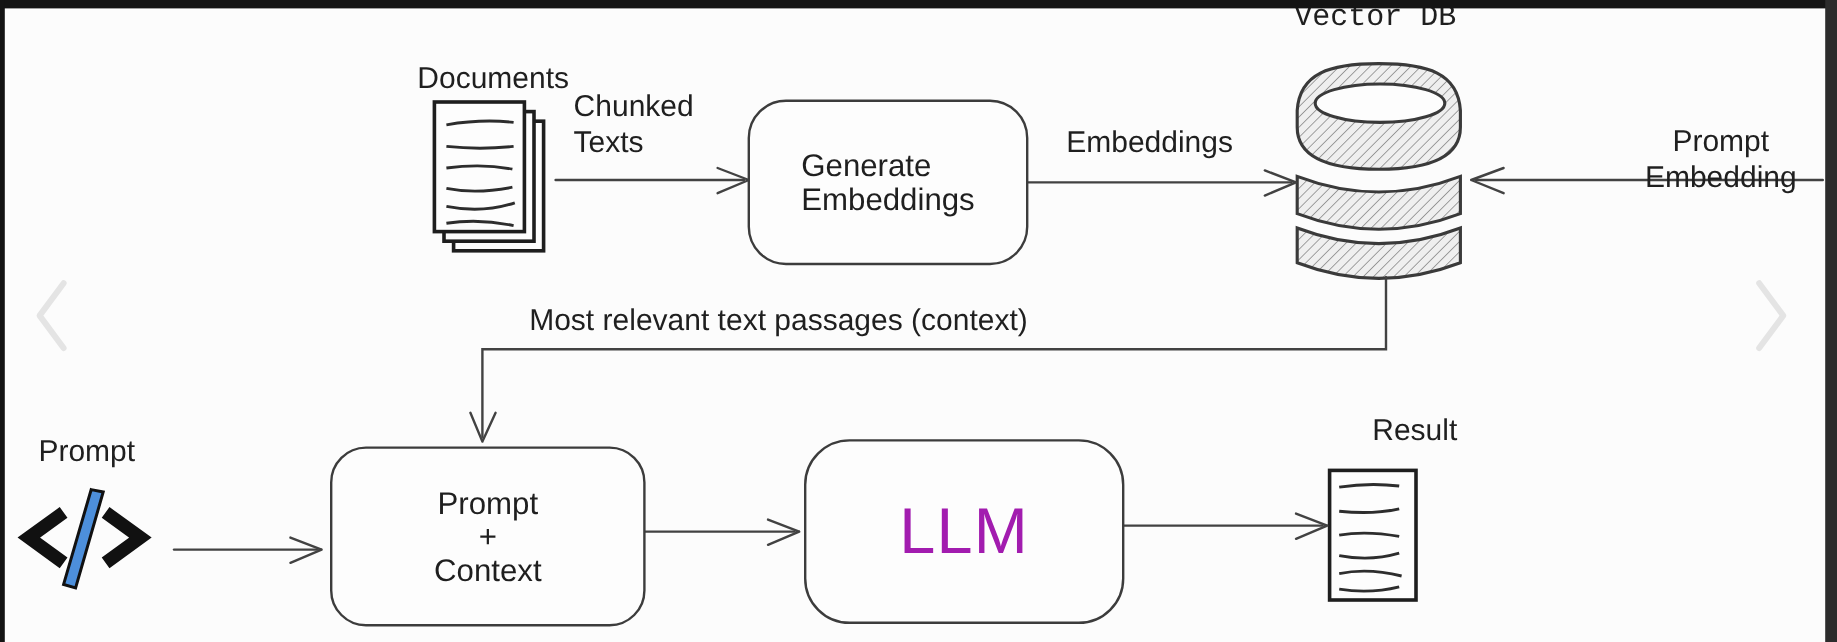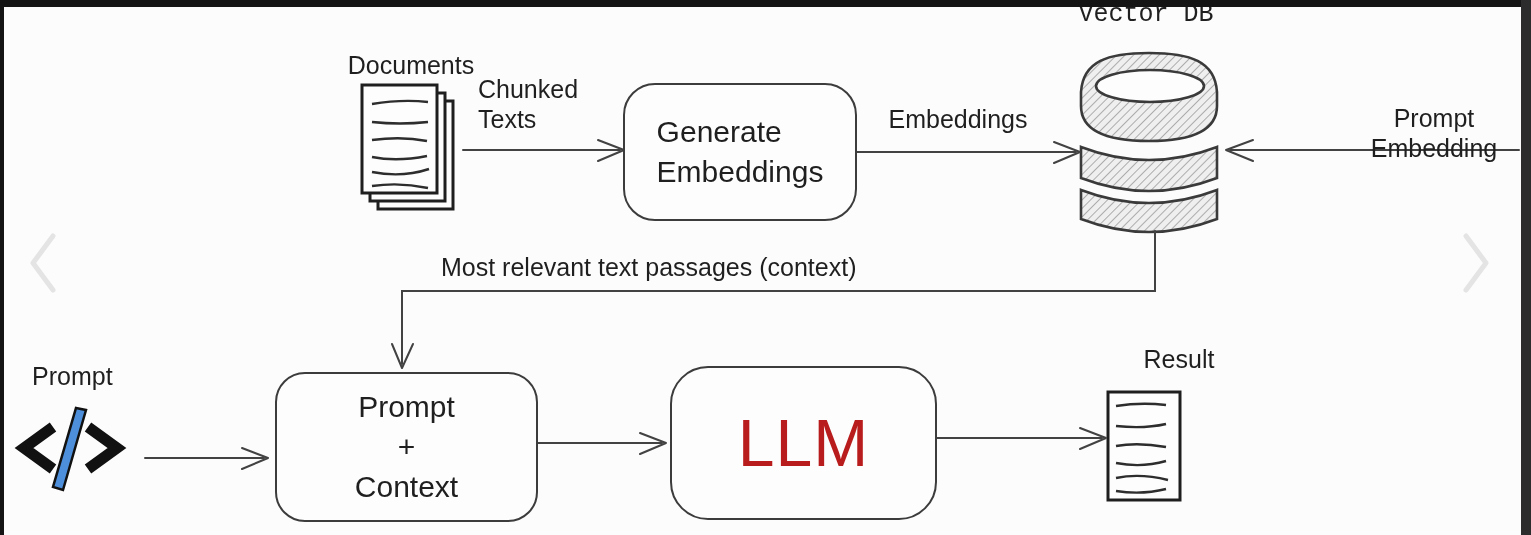--- a/index.html
+++ b/index.html
@@ -18,27 +18,27 @@
 
   .diagram-svg{position:absolute;top:0;left:0;}
 
   .label{position:absolute;font-size:25px;line-height:30px;white-space:pre-line;}
   .label.center{transform:translateX(-50%);text-align:center;}
 
   .node-box{
     position:absolute;border:2.5px solid #3c3c3c;background:#fdfdfd;
     display:flex;align-items:center;justify-content:center;
   }
-  .node-text{white-space:pre-line;font-size:30px;line-height:40px;}
+  .node-text{white-space:pre-line;font-size:26px;line-height:28px;}
   #box-generate{left:623px;top:83px;width:230px;height:134px;border-radius:32px;}
   #box-generate .node-text{text-align:left;}
   #box-prompt-context{left:275px;top:372px;width:259px;height:146px;border-radius:30px;}
   #box-prompt-context .node-text{text-align:center;}
   #box-llm{left:670px;top:366px;width:263px;height:150px;border-radius:38px;}
-  #box-llm .node-text{font-size:66px;line-height:80px;letter-spacing:1px;color:#b91c1c;}
+  #box-llm .node-text{font-size:54px;line-height:80px;letter-spacing:1px;color:#a21caf;}
 
   #lbl-documents{left:411px;top:50px;}
   #lbl-chunked{left:478px;top:74px;}
   #lbl-embeddings{left:958px;top:104px;}
   #lbl-vectordb{left:1146px;top:0;font-family:Liberation Mono, monospace;}
   #lbl-prompt-embedding{left:1434px;top:103px;}
   #lbl-context{left:441px;top:252px;}
   #lbl-prompt{left:32px;top:361px;}
   #lbl-result{left:1143px;top:344px;margin-left:36px;}
 </style>

